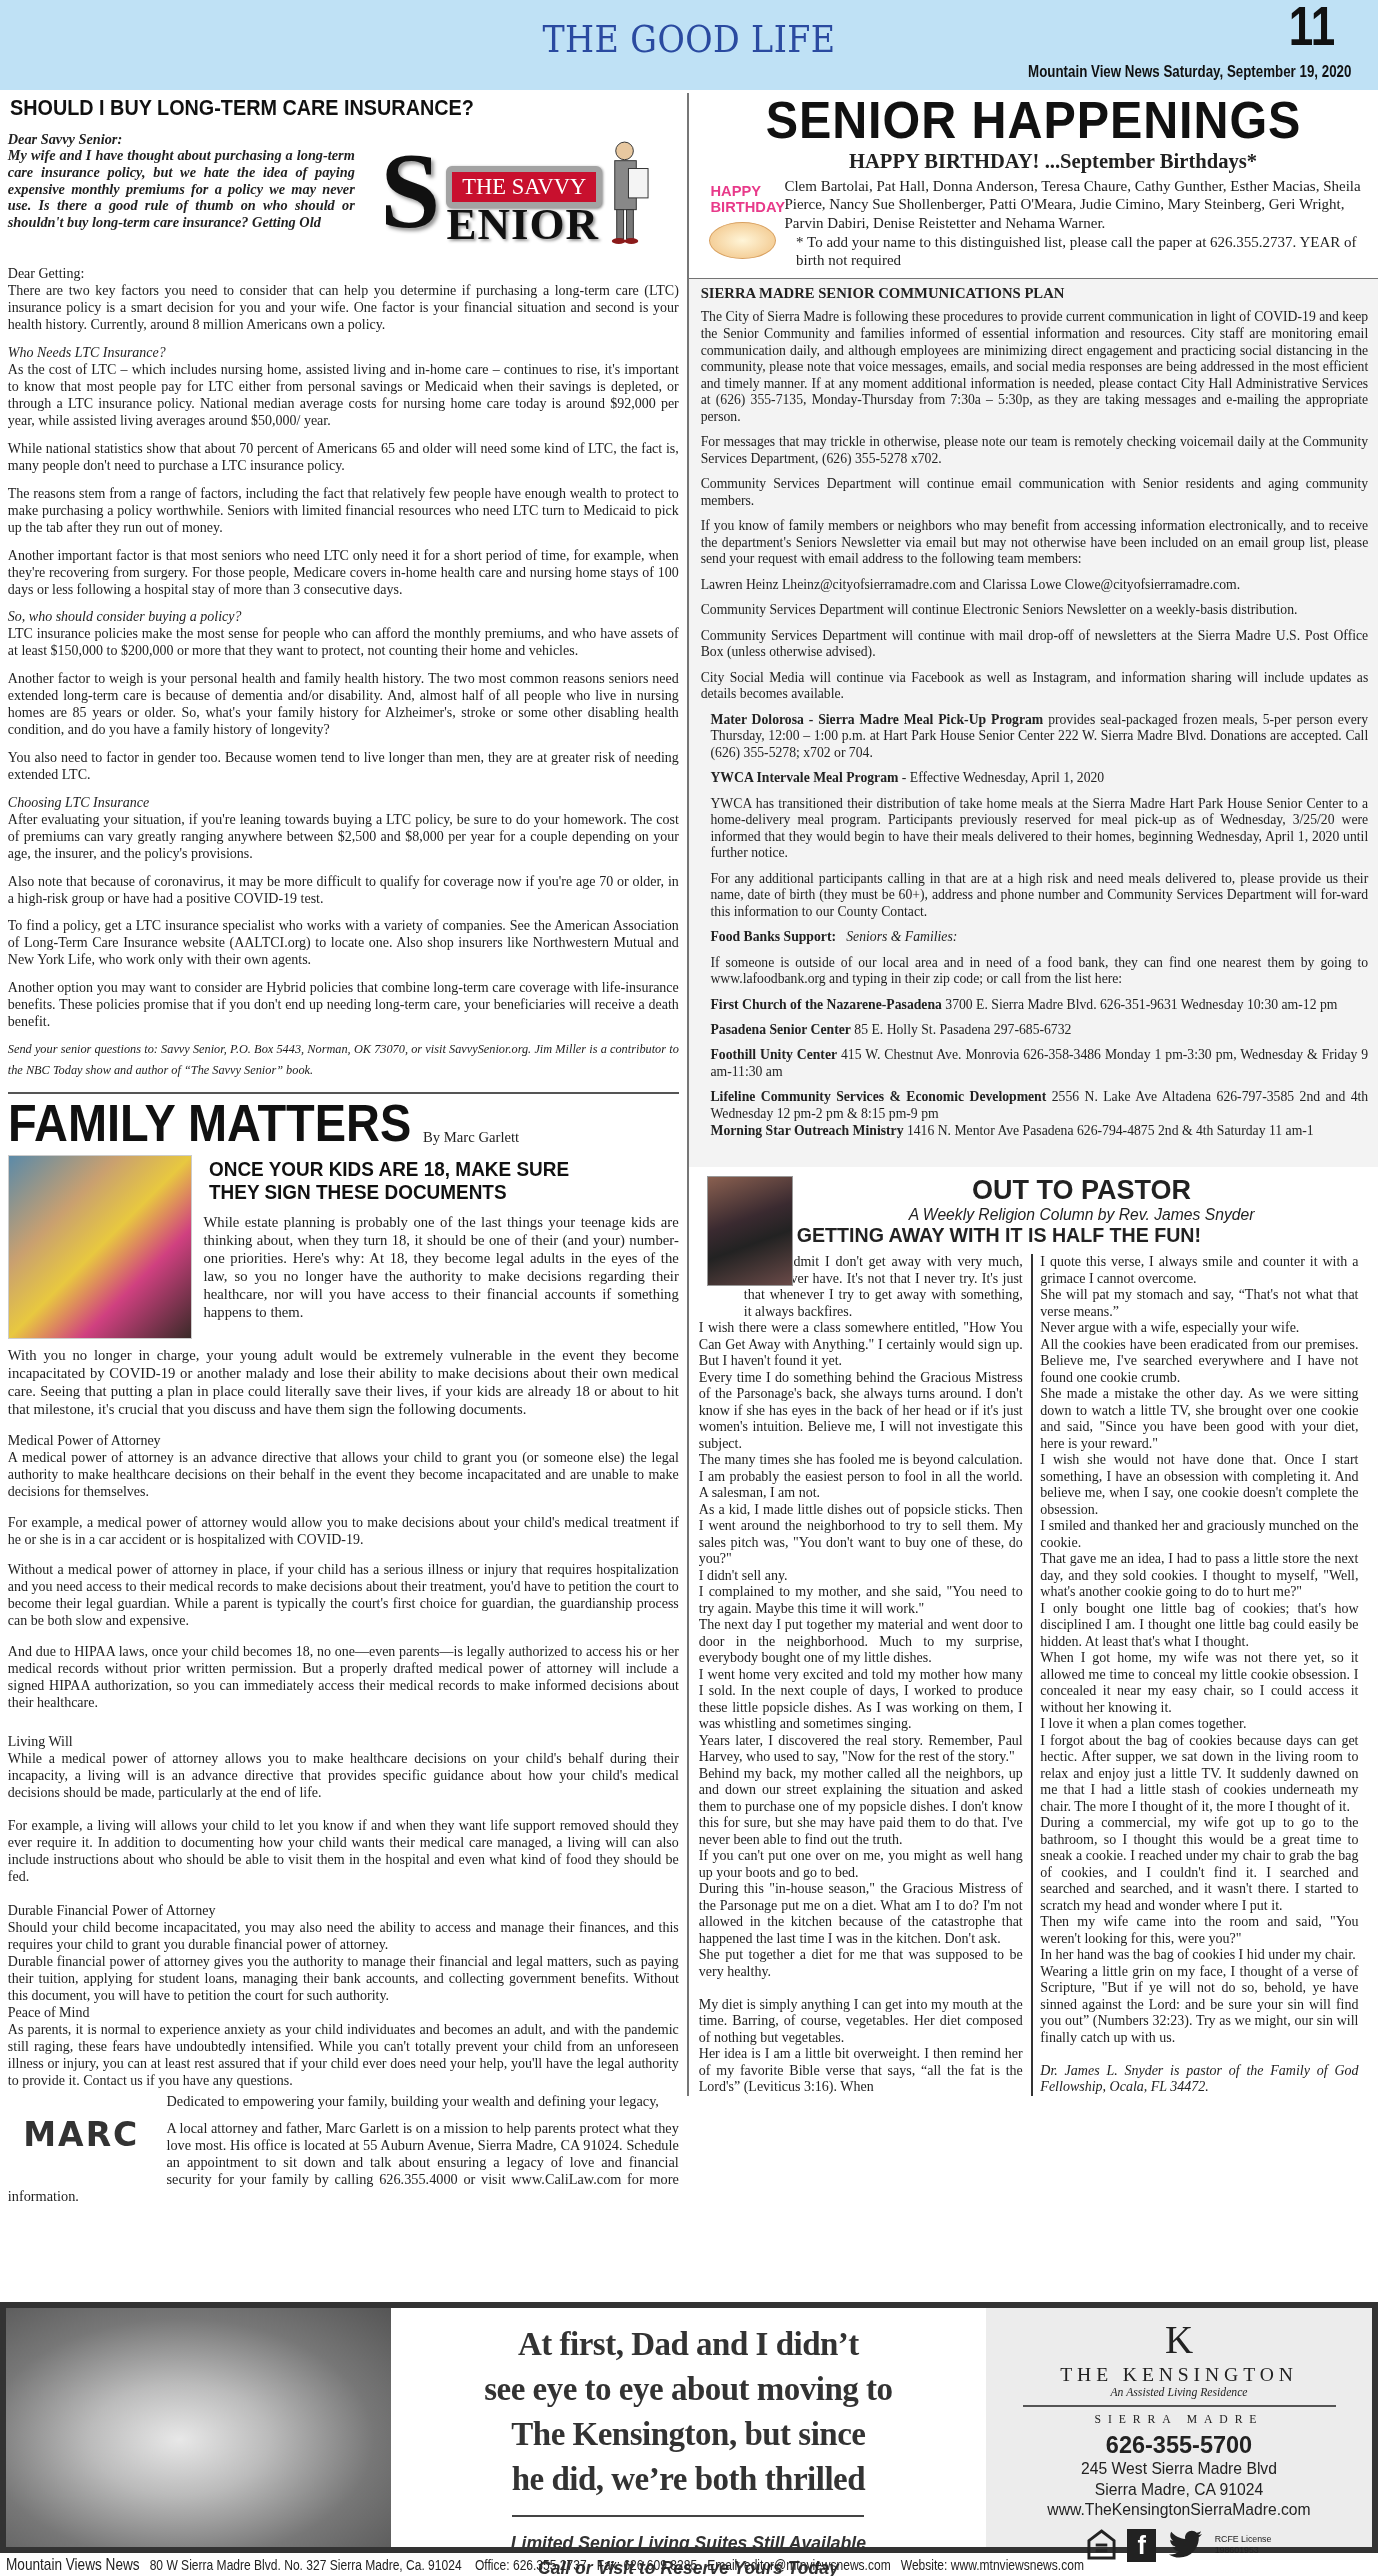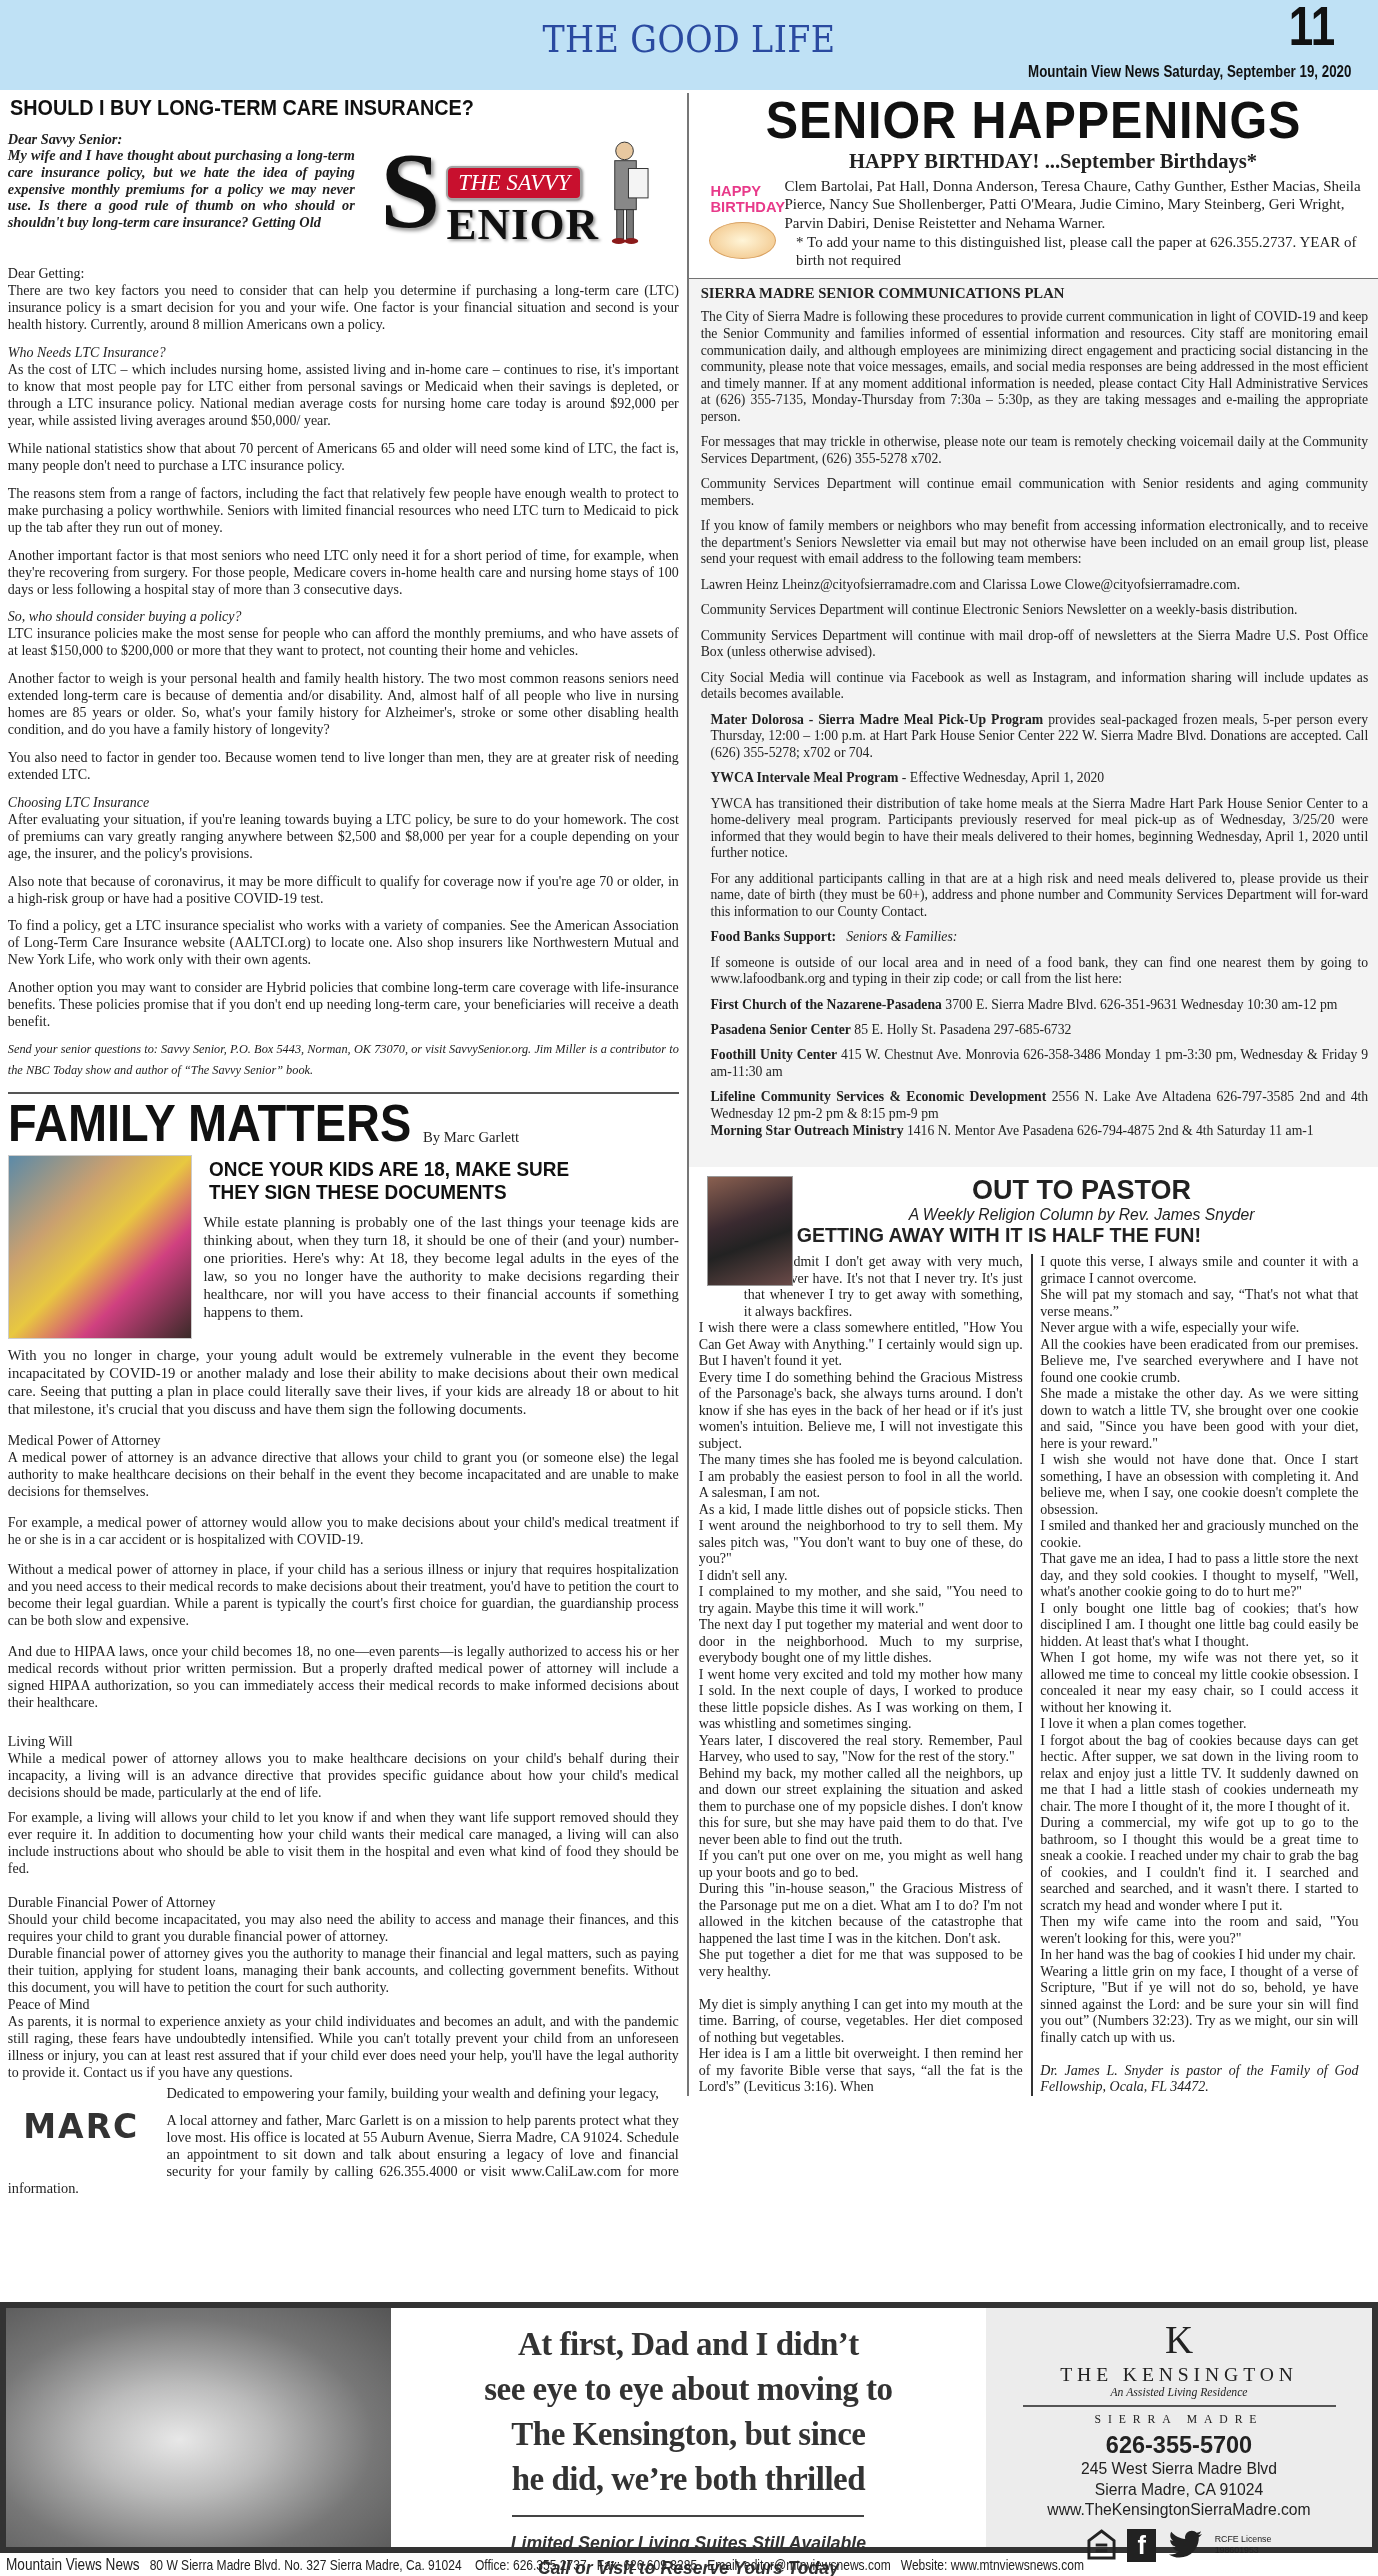--- a/index.html
+++ b/index.html
@@ -10,21 +10,21 @@
 .masthead .dateline{position:absolute;right:27px;top:63px;font-family:"Liberation Sans",sans-serif;font-weight:bold;font-size:15.7px;color:#111;transform:scaleX(0.85);transform-origin:right}
 .col-left{position:absolute;left:7.8px;top:93px;width:671px}
 .col-right{position:absolute;left:687px;top:93px;width:691px;border-left:2px solid #777}
 p{font-size:14px;line-height:17px;text-align:justify;margin-bottom:10.8px}
 .sans-head{font-family:"Liberation Sans",sans-serif;font-weight:bold;color:#111}
 .savvy-head{font-size:22.5px;margin:2px 0 9.8px 2px;transform:scaleX(0.88);transform-origin:left;white-space:nowrap}
 .savvy-top{display:flex;gap:13.7px}
 .savvy-q{width:347px;font-style:italic;font-weight:bold;font-size:14.3px;line-height:16.6px;text-align:justify}
 .savvy-logo{position:relative;width:294px;height:117px;margin-top:7.8px}
 .savvy-logo .bigS{position:absolute;left:11.7px;top:-9.8px;font-family:"Liberation Serif",serif;font-weight:bold;font-size:108px;color:#111;text-shadow:2.9px 2.9px 3.9px #999}
-.savvy-logo .badge{position:absolute;left:78px;top:27px;background:#c8102e;color:#fff;font-family:"Liberation Serif",serif;font-style:italic;font-size:22.5px;padding:2px 9.8px;border-radius:5.9px;border:2px solid #a3a3a3;box-shadow:1px 1px 2.9px #888}
+.savvy-logo .badge{position:absolute;left:78px;top:27px;background:#c8102e;color:#fff;font-family:"Liberation Serif",serif;font-size:22.5px;padding:2px 9.8px;border-radius:5.9px;border:6px solid #a3a3a3;box-shadow:1px 1px 2.9px #888}
 .savvy-logo .enior{position:absolute;left:78px;top:59px;font-family:"Liberation Serif",serif;font-weight:bold;font-size:45px;color:#111;letter-spacing:1px;text-shadow:2px 2px 2.9px #999}
 .savvy-logo .man{position:absolute;left:235px;top:0;width:47px;height:108px}
 .ital{font-style:italic}
 .signoff{font-style:italic;font-size:12.3px;line-height:21px;margin-top:-2px}
 .hr{border-top:2px solid #555;margin:7.8px 0 3.9px 0}
 .fm-title{display:flex;align-items:flex-end;gap:5.9px;margin-bottom:5.9px}
 .fm-title .big{font-family:"Liberation Sans",sans-serif;font-weight:bold;font-size:51px;line-height:51px;transform:scaleX(0.92);transform-origin:left;color:#111;white-space:nowrap;margin-right:-29px}
 .fm-title .by{font-size:14.7px;margin-bottom:2.9px}
 .fm-top{display:flex;gap:11.7px}
 .photo{background:linear-gradient(135deg,#5b8aa8 0%,#c9a070 30%,#e8c840 50%,#d04080 70%,#3a2a28 100%);border:1px solid #ccc}
@@ -136,21 +136,21 @@
         <p style="font-size:14.7px;line-height:18px;margin-top:3.9px">While estate planning is probably one of the last things your teenage kids are thinking about, when they turn 18, it should be one of their (and your) number-one priorities. Here's why: At 18, they become legal adults in the eyes of the law, so you no longer have the authority to make decisions regarding their healthcare, nor will you have access to their financial accounts if something happens to them.</p>
       </div>
     </div>
     <p style="font-size:14.7px;line-height:18px;margin-top:7.8px">With you no longer in charge, your young adult would be extremely vulnerable in the event they become incapacitated by COVID-19 or another malady and lose their ability to make decisions about their own medical care. Seeing that putting a plan in place could literally save their lives, if your kids are already 18 or about to hit that milestone, it's crucial that you discuss and have them sign the following documents.</p>
 
     <p style="margin-top:13.7px"><span style="display:block">Medical Power of Attorney</span><span>A medical power of attorney is an advance directive that allows your child to grant you (or someone else) the legal authority to make healthcare decisions on their behalf in the event they become incapacitated and are unable to make decisions for themselves.</span></p>
     <p style="margin-top:13.7px">For example, a medical power of attorney would allow you to make decisions about your child's medical treatment if he or she is in a car accident or is hospitalized with COVID-19.</p>
     <p style="margin-top:13.7px">Without a medical power of attorney in place, if your child has a serious illness or injury that requires hospitalization and you need access to their medical records to make decisions about their treatment, you'd have to petition the court to become their legal guardian. While a parent is typically the court's first choice for guardian, the guardianship process can be both slow and expensive.</p>
     <p style="margin-top:13.7px">And due to HIPAA laws, once your child becomes 18, no one—even parents—is legally authorized to access his or her medical records without prior written permission. But a properly drafted medical power of attorney will include a signed HIPAA authorization, so you can immediately access their medical records to make informed decisions about their healthcare.</p>
 
-    <p style="margin-top:21.5px;margin-bottom:8px"><span style="display:block">Living Will</span><span>While a medical power of attorney allows you to make healthcare decisions on your child's behalf during their incapacity, a living will is an advance directive that provides specific guidance about how your child's medical decisions should be made, particularly at the end of life.</span></p>
+    <p style="margin-top:21.5px;margin-bottom:16px"><span style="display:block">Living Will</span><span>While a medical power of attorney allows you to make healthcare decisions on your child's behalf during their incapacity, a living will is an advance directive that provides specific guidance about how your child's medical decisions should be made, particularly at the end of life.</span></p>
     <p>For example, a living will allows your child to let you know if and when they want life support removed should they ever require it. In addition to documenting how your child wants their medical care managed, a living will can also include instructions about who should be able to visit them in the hospital and even what kind of food they should be fed.</p>
 
     <p style="margin-top:17.6px;margin-bottom:0"><span style="display:block">Durable Financial Power of Attorney</span><span>Should your child become incapacitated, you may also need the ability to access and manage their finances, and this requires your child to grant you durable financial power of attorney.</span></p>
     <p style="margin-bottom:0">Durable financial power of attorney gives you the authority to manage their financial and legal matters, such as paying their tuition, applying for student loans, managing their bank accounts, and collecting government benefits. Without this document, you will have to petition the court for such authority.</p>
     <p style="margin-bottom:3.9px"><span style="display:block">Peace of Mind</span><span>As parents, it is normal to experience anxiety as your child individuates and becomes an adult, and with the pandemic still raging, these fears have undoubtedly intensified. While you can't totally prevent your child from an unforeseen illness or injury, you can at least rest assured that if your child ever does need your help, you'll have the legal authority to provide it. Contact us if you have any questions.</span></p>
 
     <div style="overflow:hidden">
       <div class="sig">MARC</div>
       <p style="font-size:14.3px;line-height:17px;margin-bottom:9.8px">Dedicated to empowering your family, building your wealth and defining your legacy,</p>
       <p style="font-size:14.3px;line-height:17px">A local attorney and father, Marc Garlett is on a mission to help parents protect what they love most. His office is located at 55 Auburn Avenue, Sierra Madre, CA 91024. Schedule an appointment to sit down and talk about ensuring a legacy of love and financial security for your family by calling 626.355.4000 or visit www.CaliLaw.com for more information.</p>

